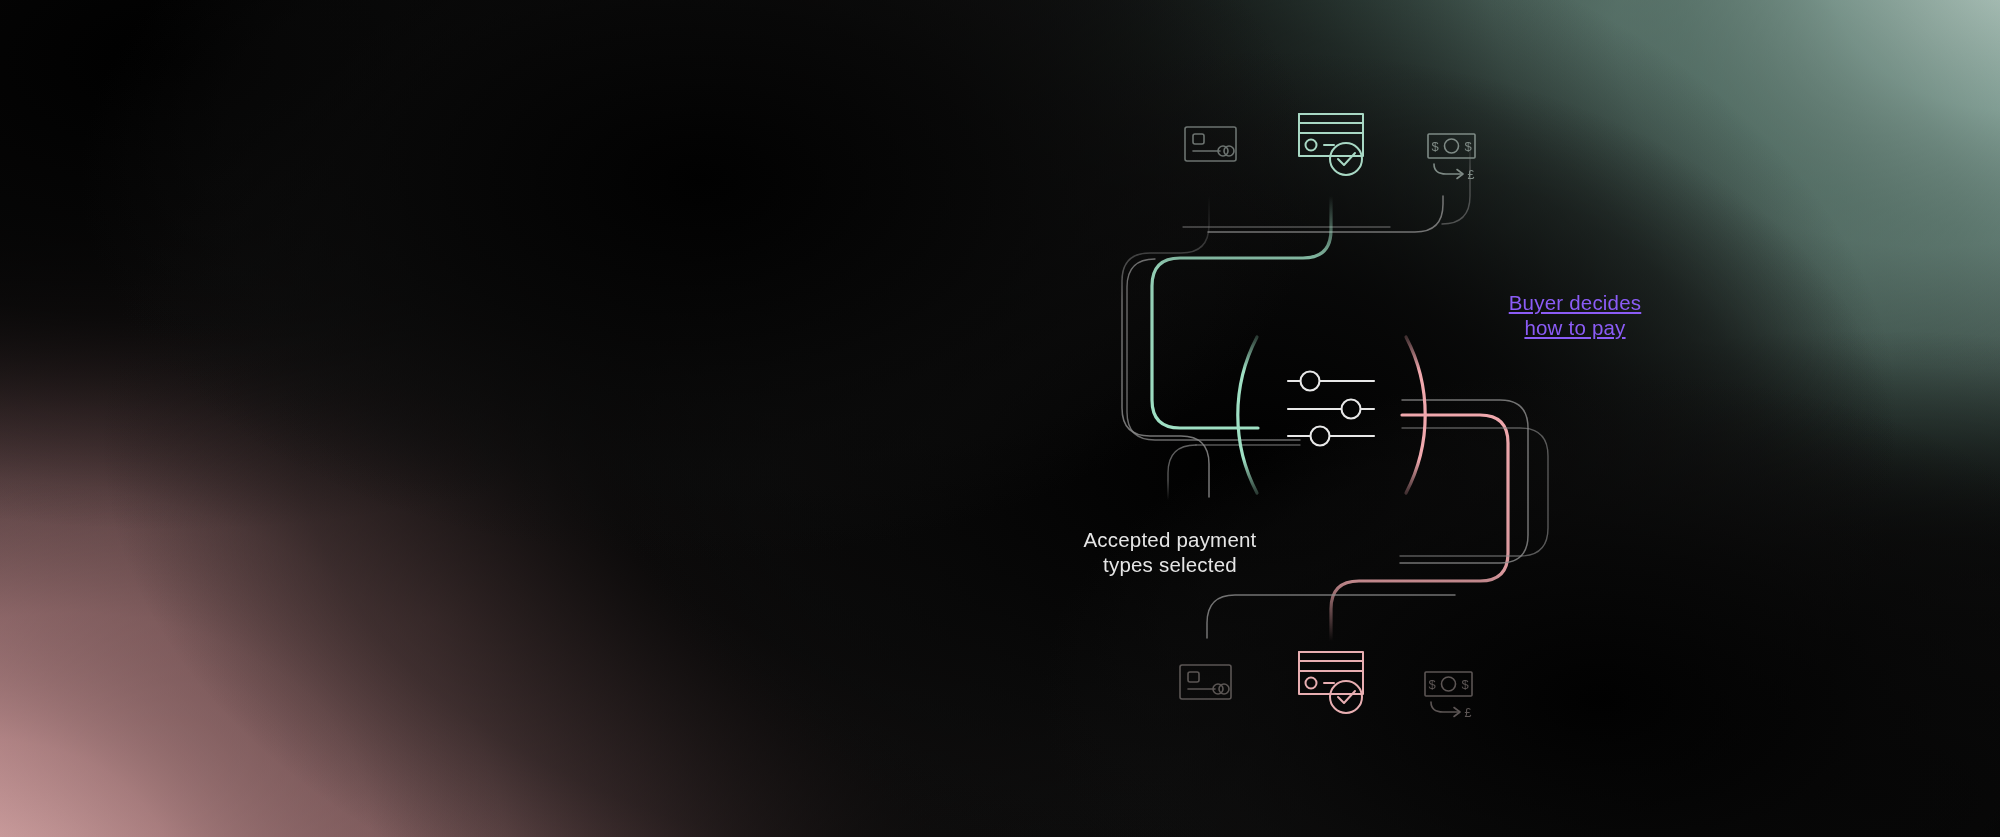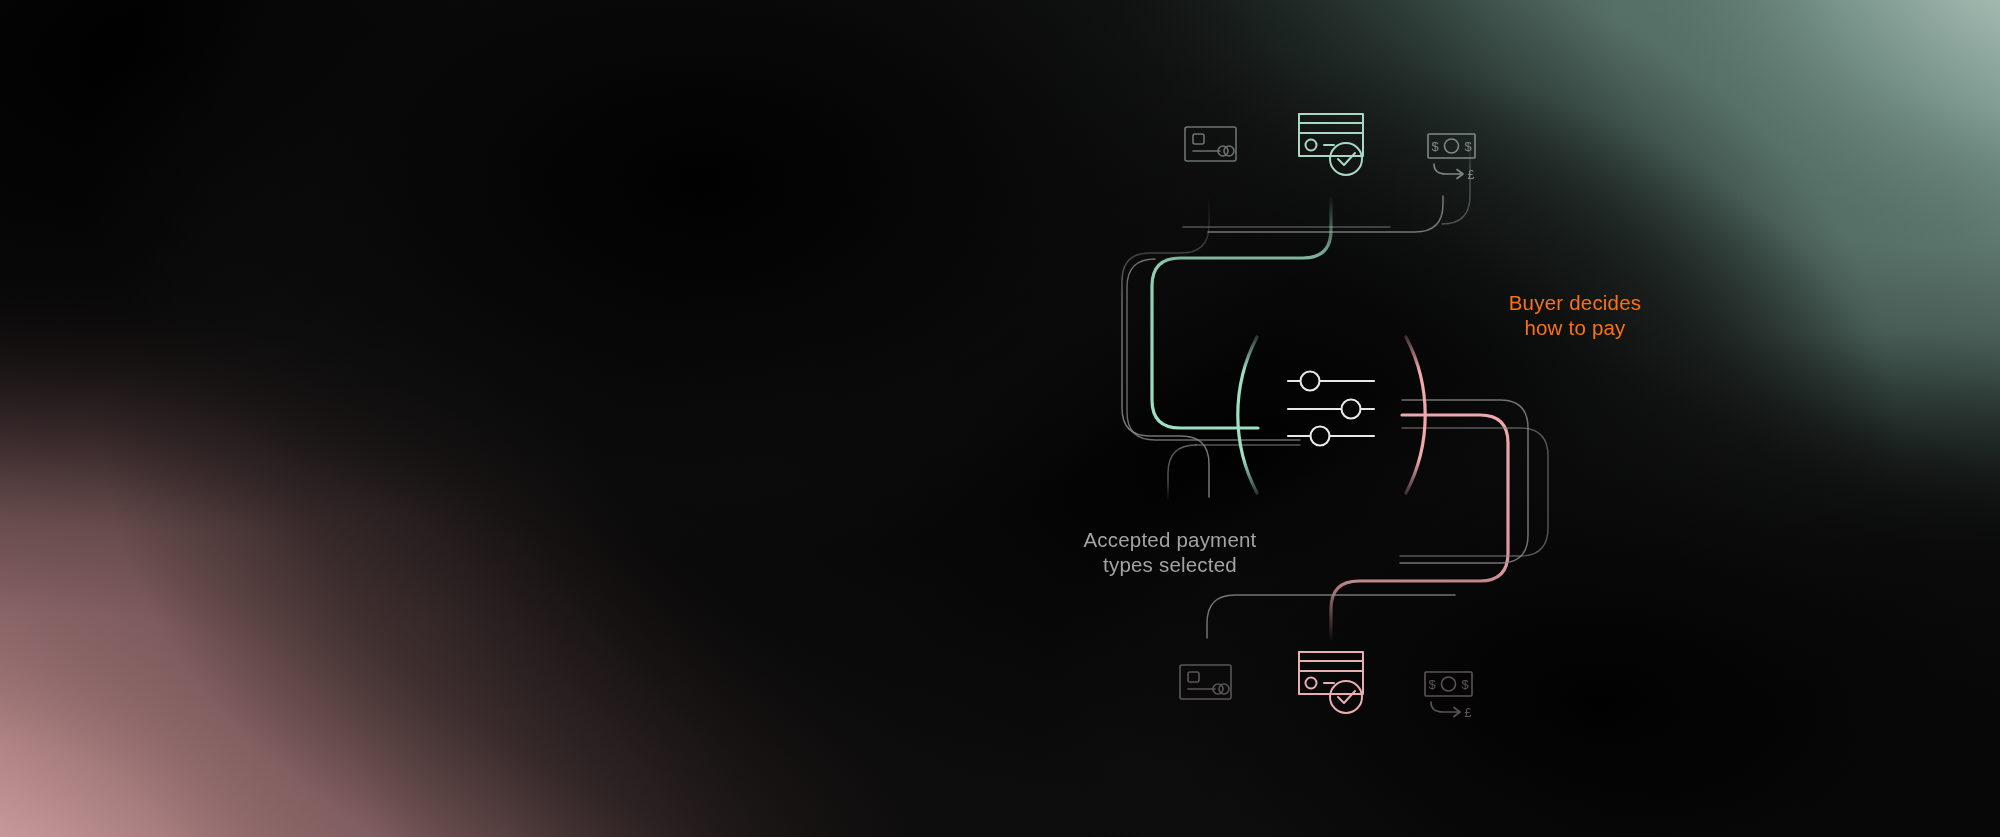--- a/index.html
+++ b/index.html
@@ -36,27 +36,28 @@
     font-weight: 400;
     letter-spacing: 0.2px;
     text-align: center;
     white-space: pre;
     user-select: none;
   }
   #label-buyer {
     left: 1455px;
     top: 290px;
     width: 240px;
-    color: #f97316;
+    color: #8b5cf6;
+    text-decoration: underline;
   }
   #label-accepted {
     left: 1040px;
     top: 527px;
     width: 260px;
-    color: #a3a3a3;
+    color: #e5e5e5;
   }
 </style>
 </head>
 <body>
 
 <div id="stage">
 
   <svg id="bg-layer" viewBox="0 0 2000 837" preserveAspectRatio="none">
     <defs>
       <radialGradient id="gTeal" cx="0.5" cy="0.5" r="0.5">

